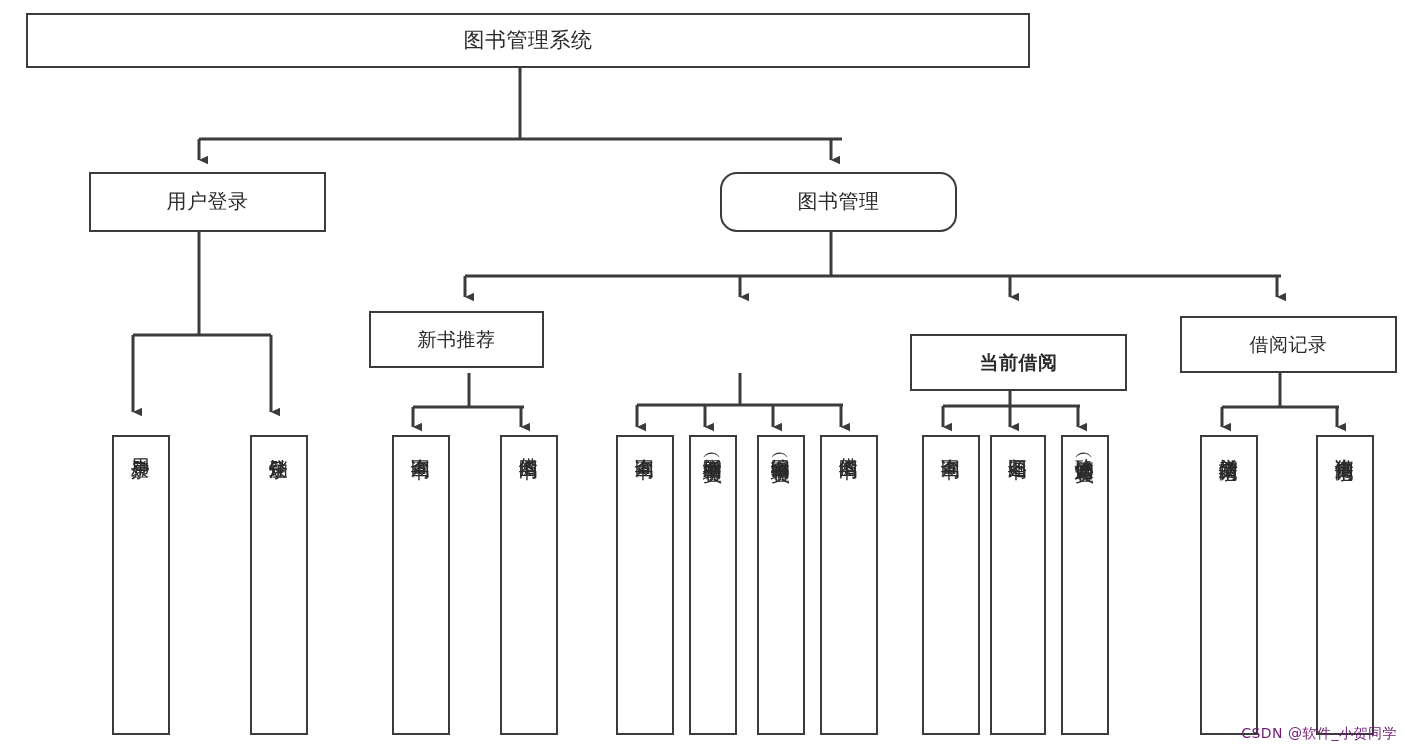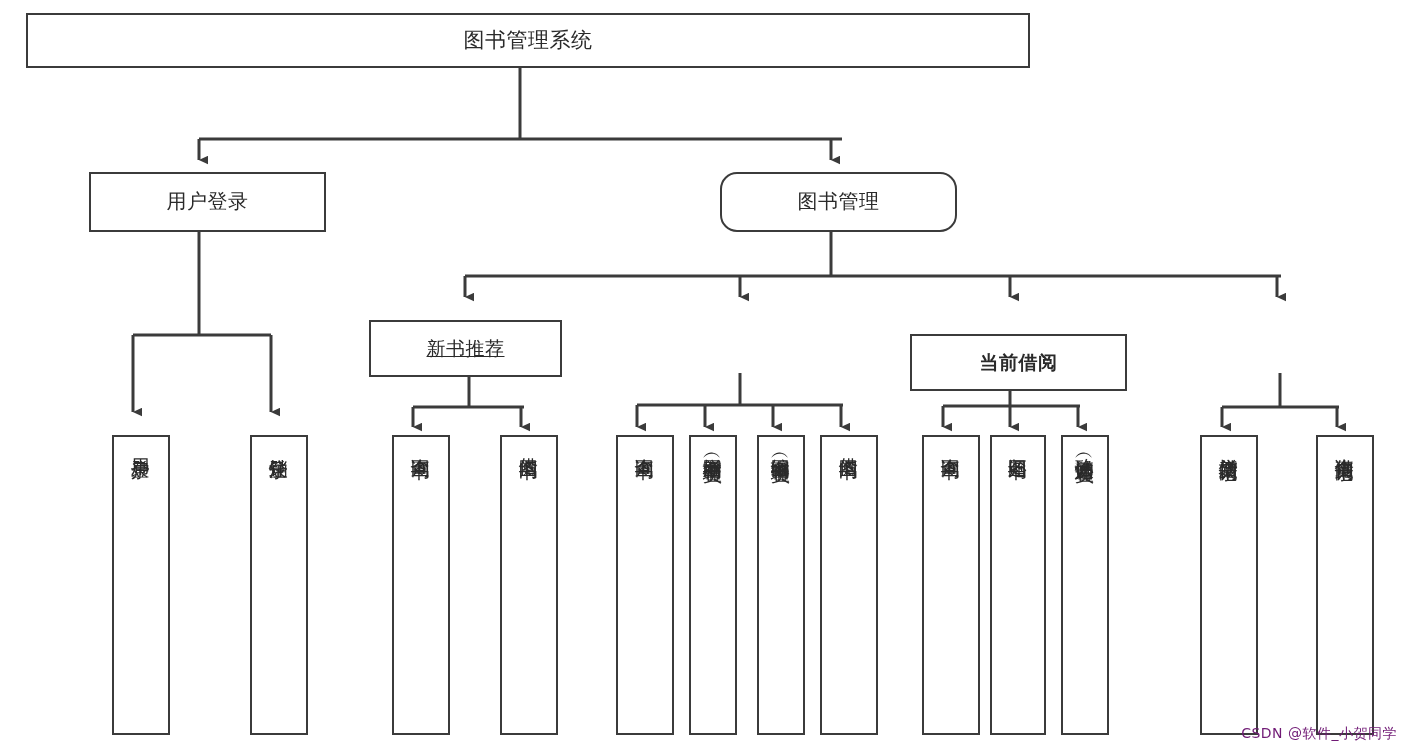--- a/index.html
+++ b/index.html
@@ -133,26 +133,29 @@
     <span class="node-label">图书管理系统</span>
   </div>
 
   <div class="node-box node-l2" style="left:81px; top:172px; width:237px; height:60px;">
     <span class="node-label">用户登录</span>
   </div>
   <div class="node-box node-l2" style="left:712px; top:172px; width:237px; height:60px;border-radius:17px;">
     <span class="node-label">图书管理</span>
   </div>
 
-  <div class="node-box node-l3" style="left:361px; top:320px; width:193px; height:57px;text-decoration:underline;">
+  <div class="node-box node-l3" style="left:361px; top:311px; width:175px; height:57px;">
     <span class="node-label">新书推荐</span>
   </div>
   <div class="node-box node-l3" style="left:902px; top:334px; width:217px; height:57px;font-weight:bold;">
     <span class="node-label">当前借阅</span>
   </div>
+  <div class="node-box node-l3" style="left:1172px; top:316px; width:217px; height:57px;">
+    <span class="node-label">借阅记录</span>
+  </div>
 
   <div class="node-box node-leaf" style="left:104px; top:435px; width:58px; height:300px;">
     <span class="node-label">用户登录</span>
   </div>
   <div class="node-box node-leaf" style="left:242px; top:435px; width:58px; height:300px;">
     <span class="node-label">注销登录</span>
   </div>
 
   <div class="node-box node-leaf" style="left:384px; top:435px; width:58px; height:300px;">
     <span class="node-label">查询图书</span>

